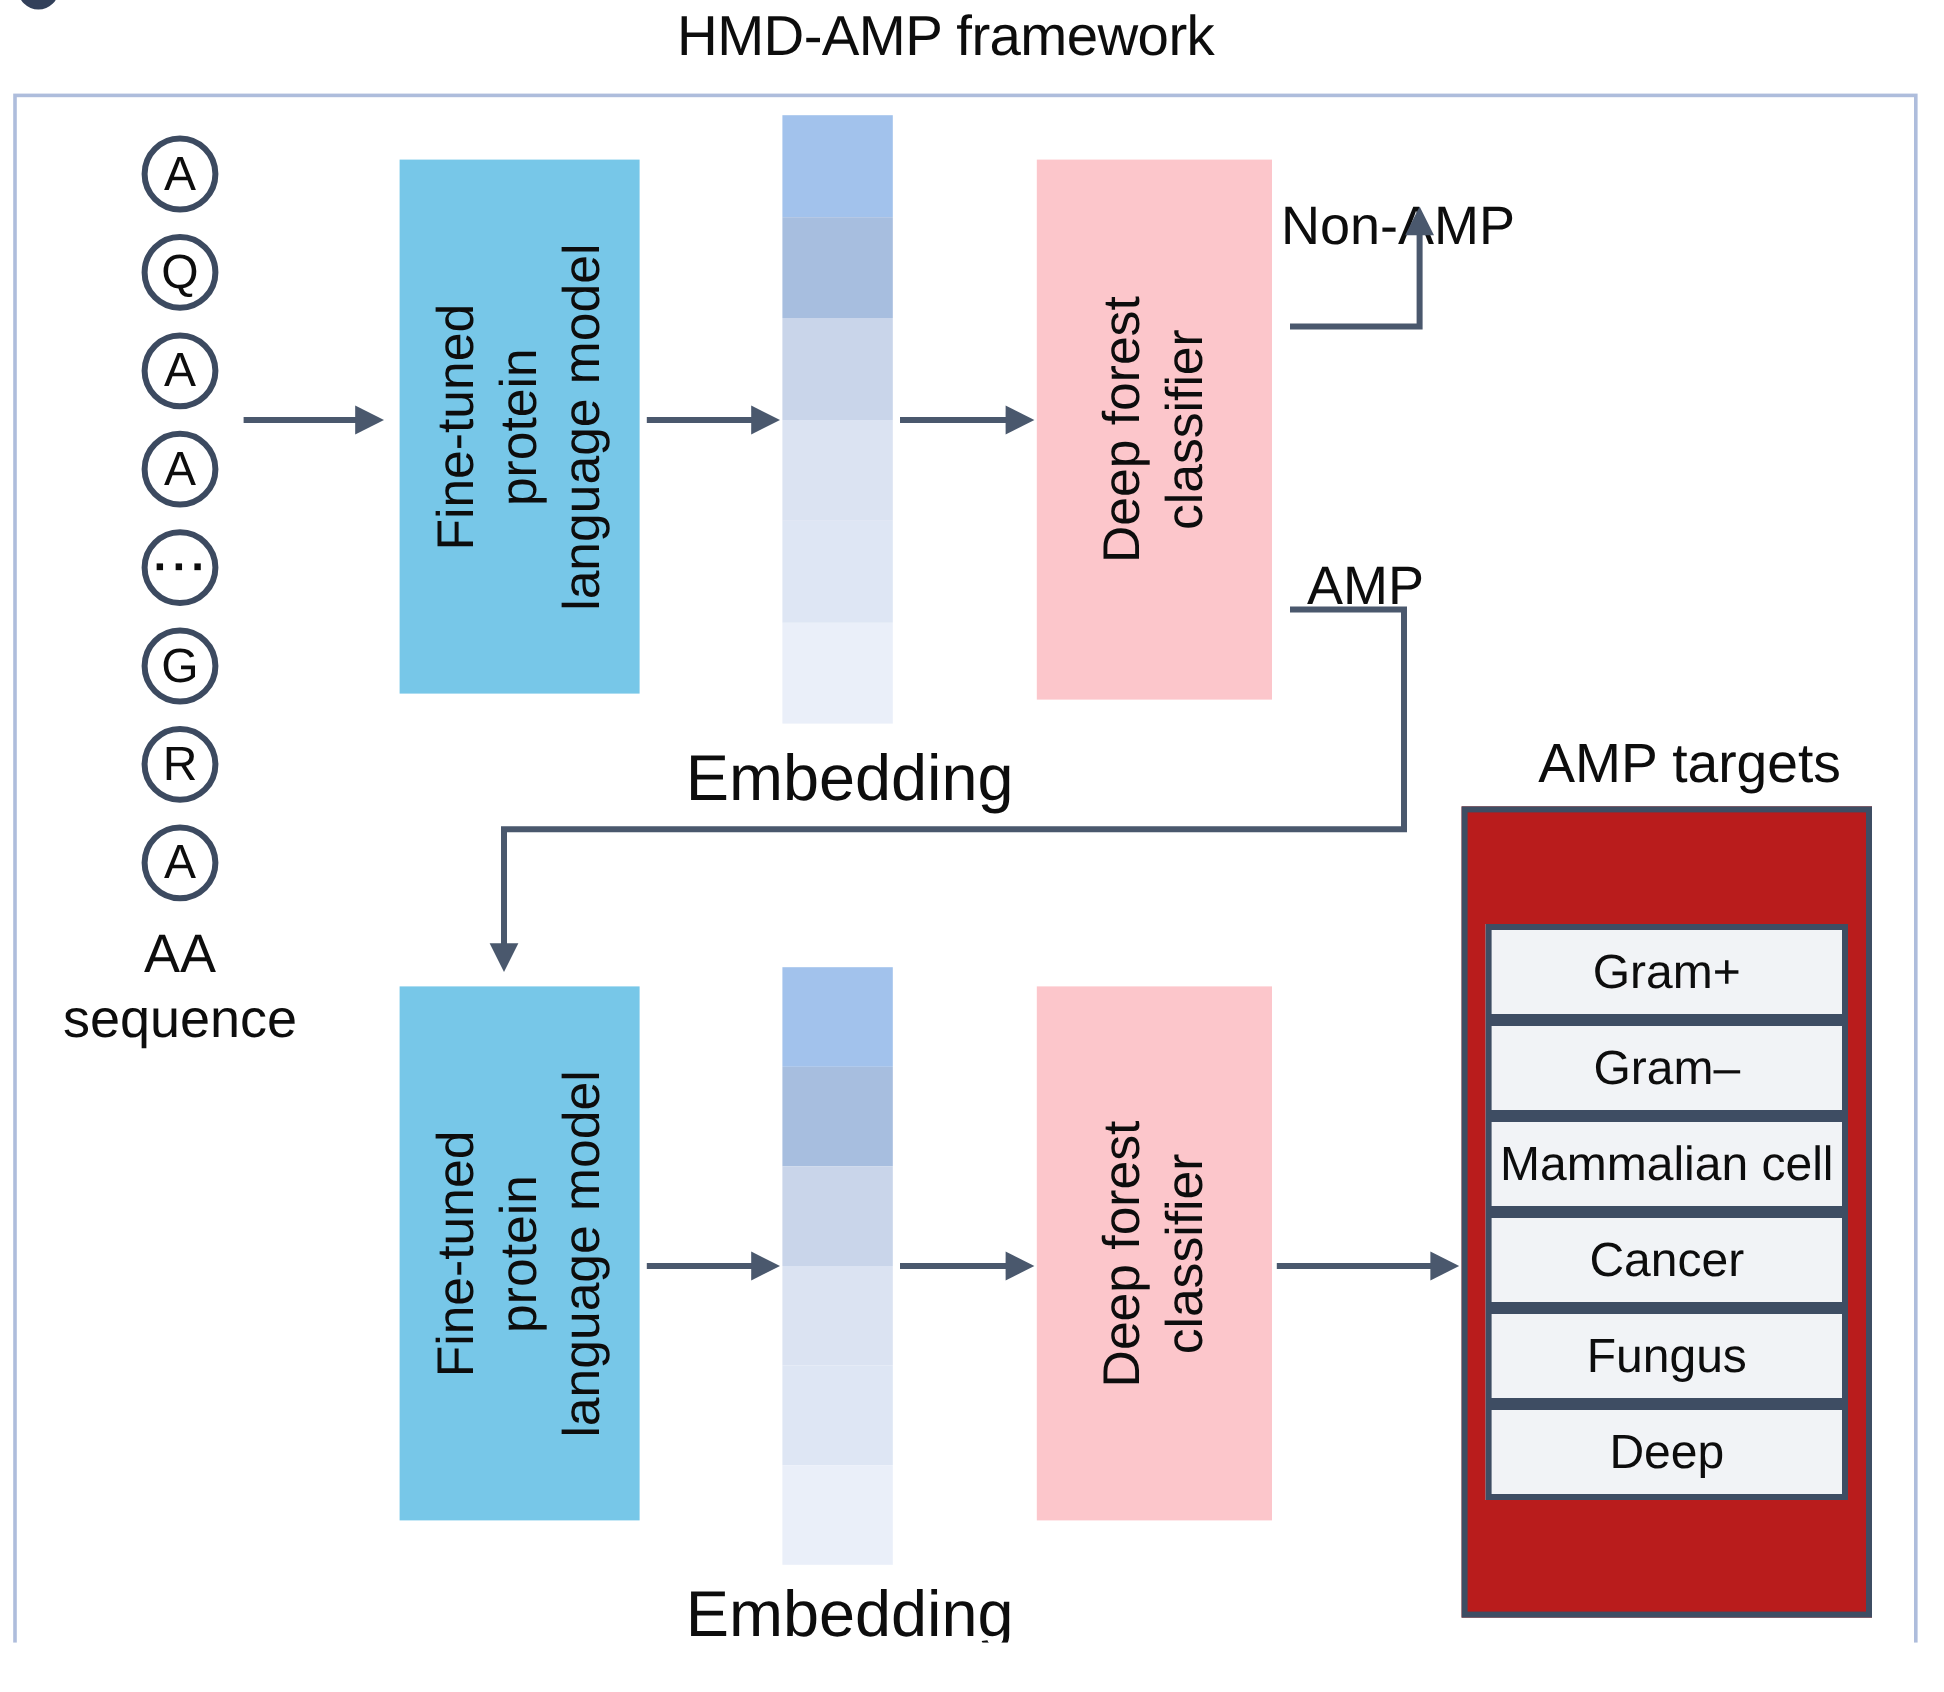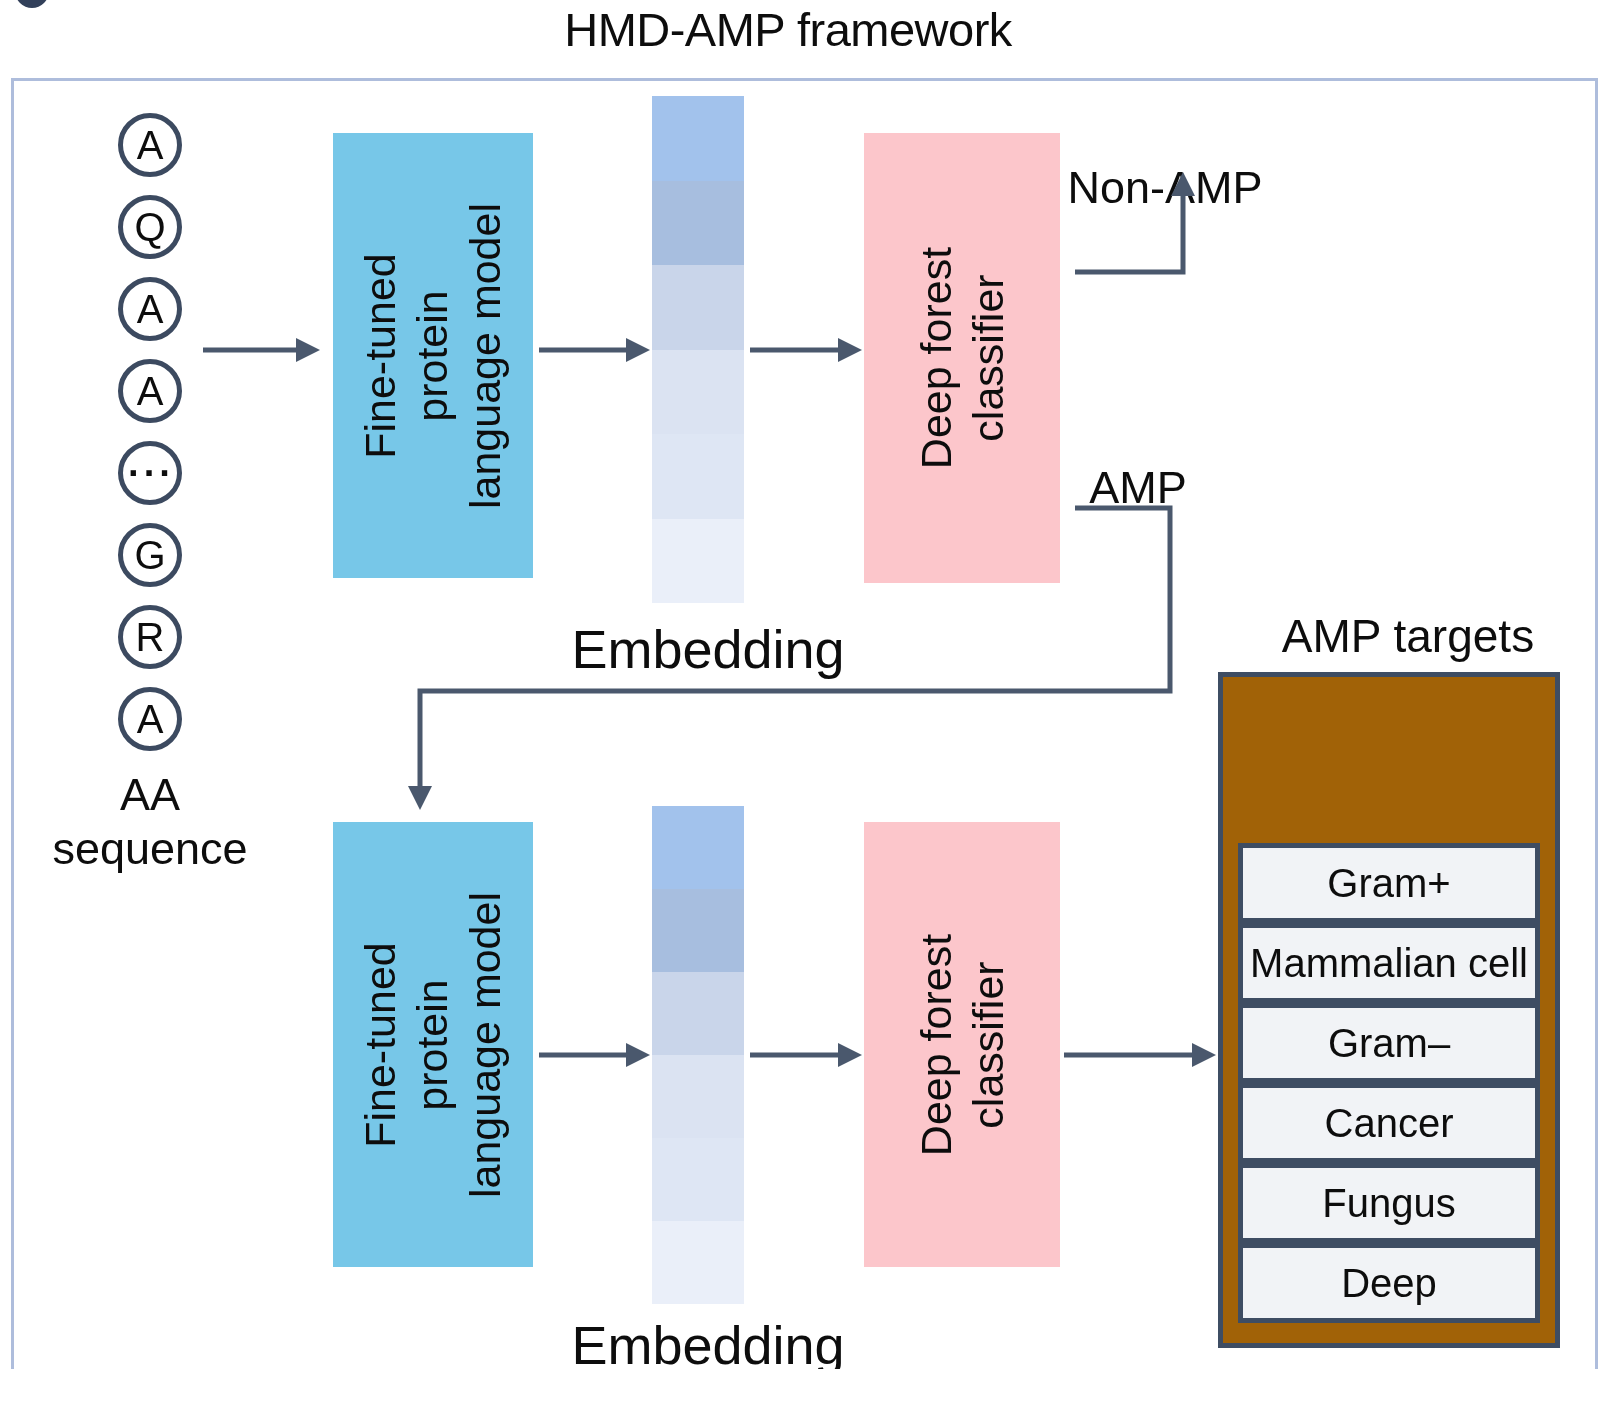--- a/index.html
+++ b/index.html
@@ -40,22 +40,22 @@
   .rot-label div{display:block;}
   
   .bar{display:flex; flex-direction:column;}
   .bar .seg{flex:1 1 auto;}
   .embed-label{transform:translateX(-50%); font-size:54px; white-space:nowrap;}
   .branch-label{transform:translateX(-50%); font-size:45px; white-space:nowrap;margin-top:24px;}
   
   .targets-title{left:1408px; top:609px; transform:translateX(-50%); font-size:46px; white-space:nowrap;}
   .targets-box{
     left:1218px; top:672px; width:342px; height:676px; box-sizing:border-box;
-    border:5px solid var(--box-border); background:#a16207;
-    display:flex; flex-direction:column; justify-content:flex-end;
+    border:5px solid var(--box-border); background:#b91c1c;
+    display:flex; flex-direction:column; justify-content:center;
     padding:20px 15px;
   }
   .target-item{
     height:80px; box-sizing:border-box; border:5px solid var(--box-border);
     background:var(--target-fill);
     display:flex; align-items:center; justify-content:center;
     font-size:40px; white-space:nowrap;
   }
   
   .overlay{position:absolute; left:0; top:0; pointer-events:none;}
@@ -149,22 +149,22 @@
   <div class="abs bigbox classifier" style="left: 864px; top: 822px; width: 196px; height: 445px; background: rgb(252, 198, 203);">
     <div class="rot-label" style="width:445px;">
       <div>Deep forest</div>
       <div>classifier</div>
     </div>
   </div>
 
   <div class="abs targets-title">AMP targets</div>
   <div class="abs targets-box">
     <div class="target-item">Gram+</div>
+    <div class="target-item">Gram–</div>
     <div class="target-item">Mammalian cell</div>
-    <div class="target-item">Gram–</div>
     <div class="target-item">Cancer</div>
     <div class="target-item">Fungus</div>
     <div class="target-item">Deep</div>
   </div>
 
   <svg class="overlay" width="1620" height="1410" viewBox="0 0 1620 1410">
     <g>
       <line x1="203" y1="350" x2="298" y2="350"></line>
       <polygon points="296,338 320,350 296,362"></polygon>
     </g>

